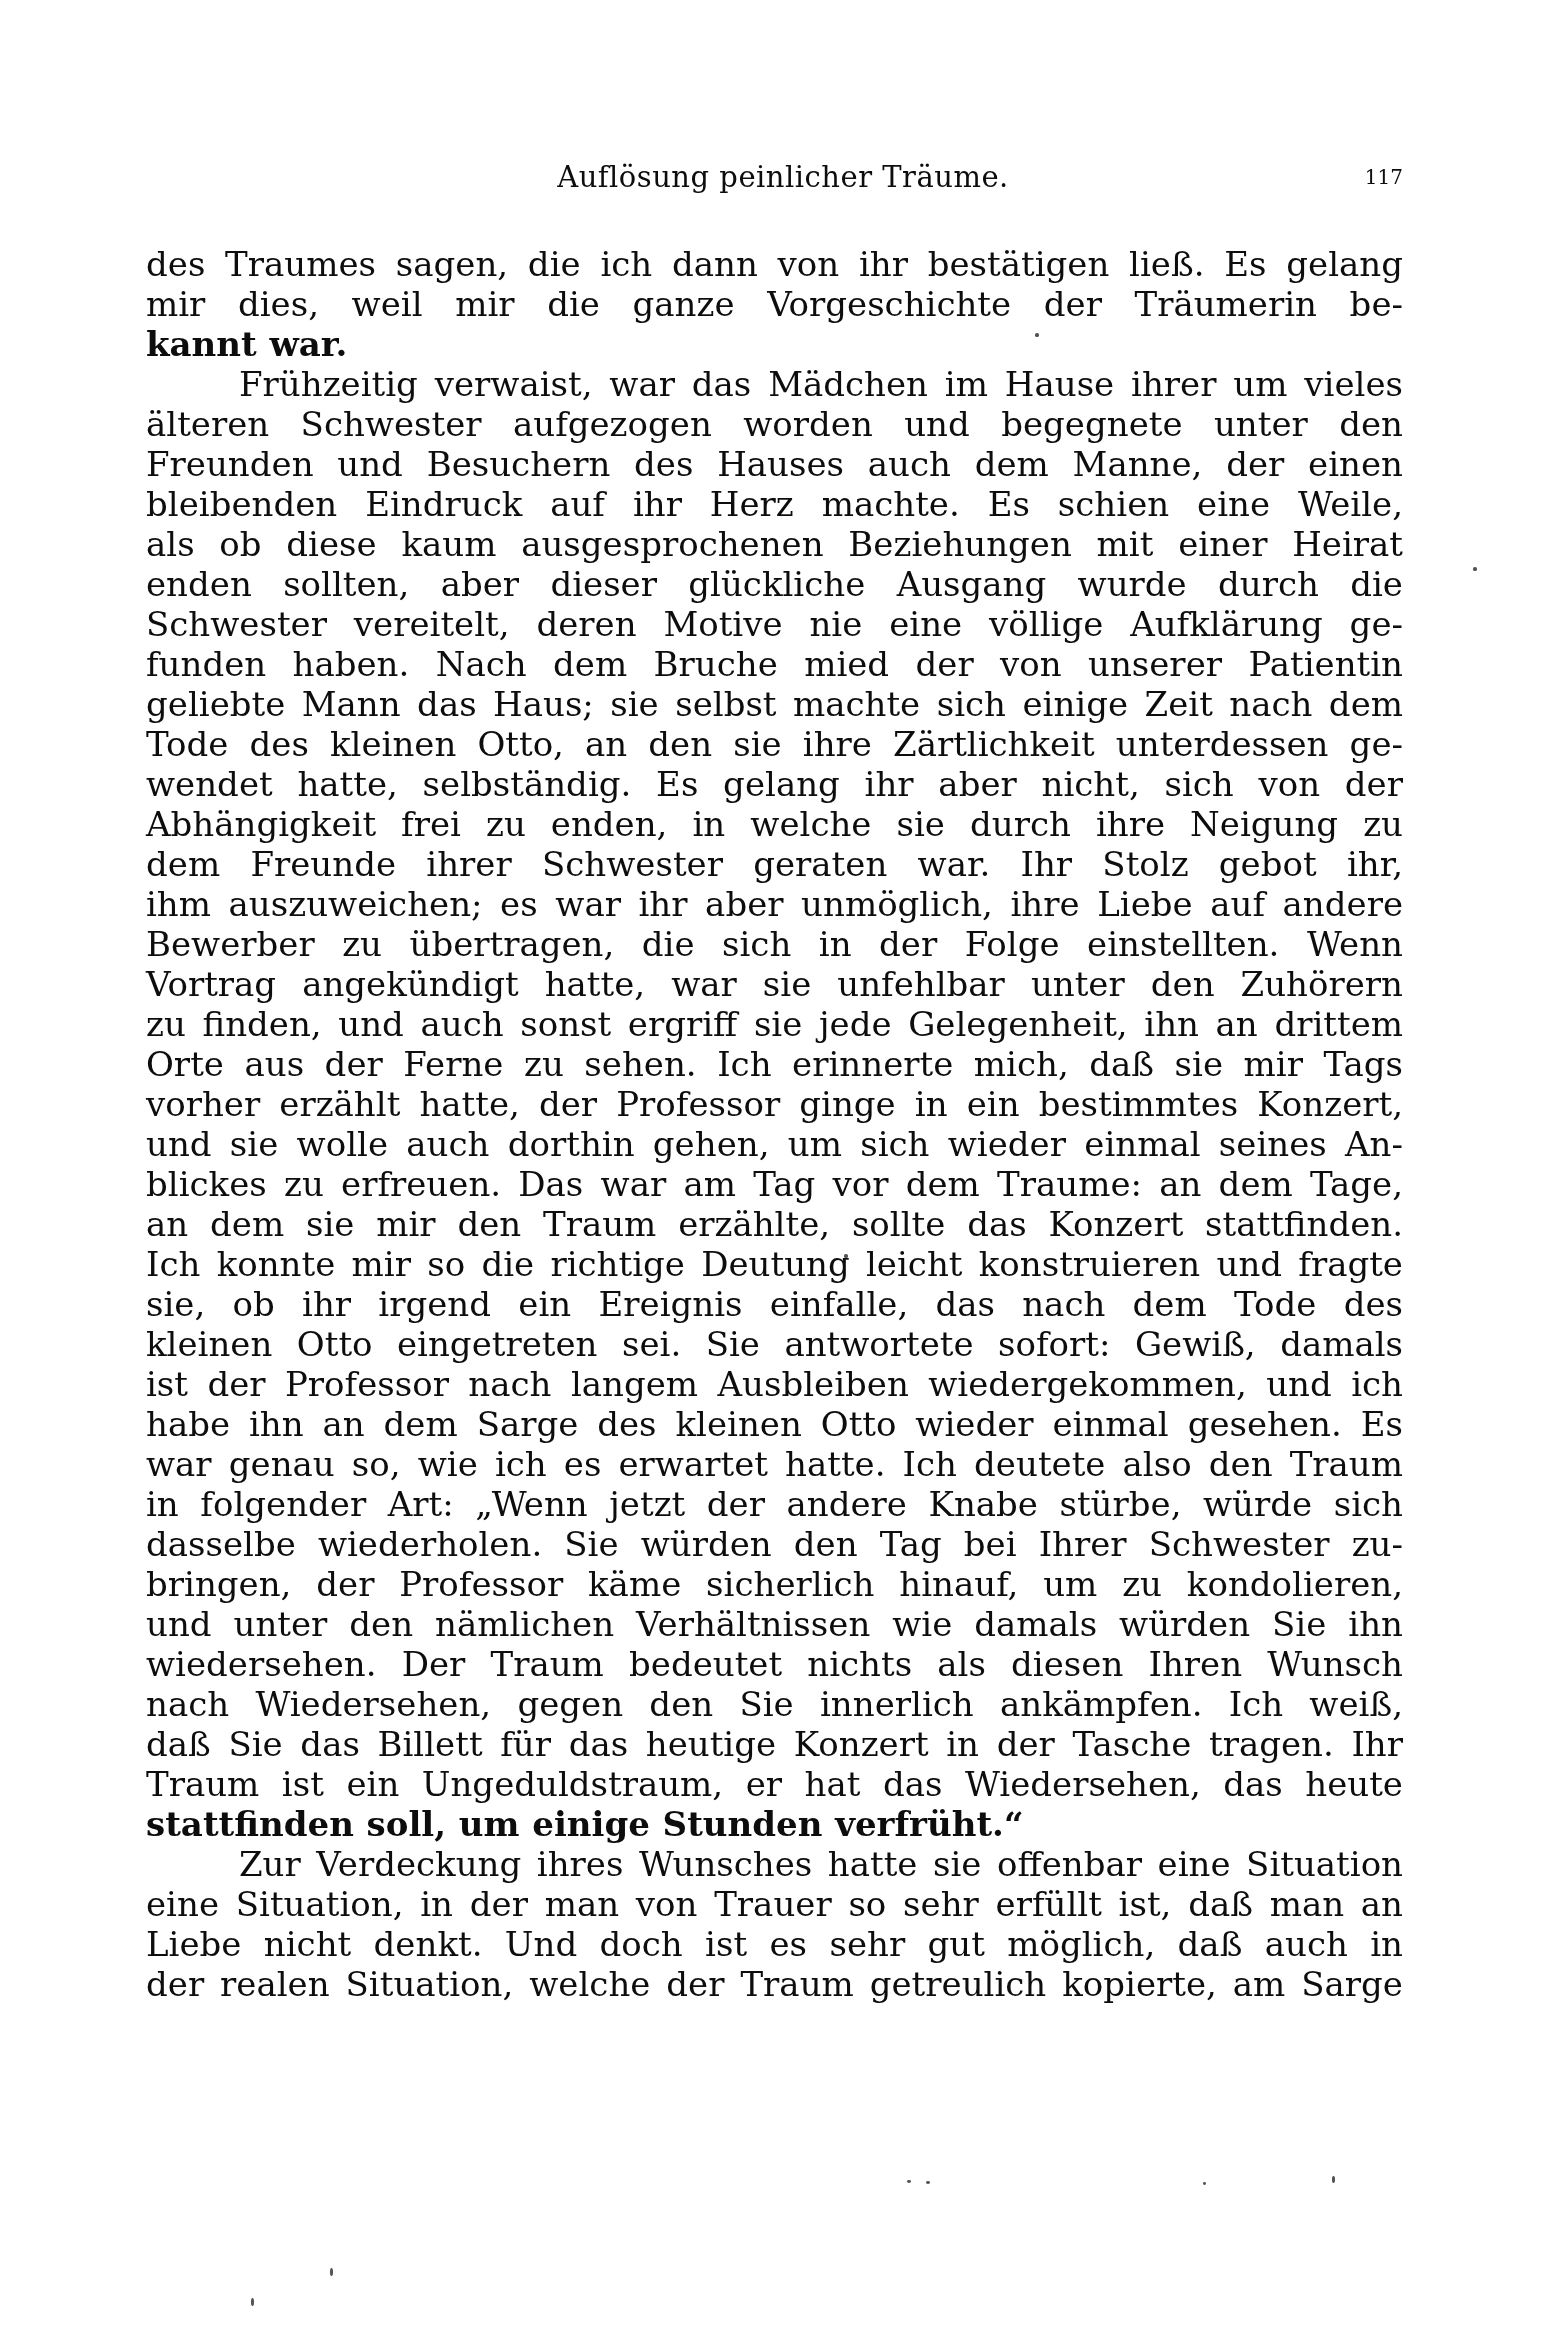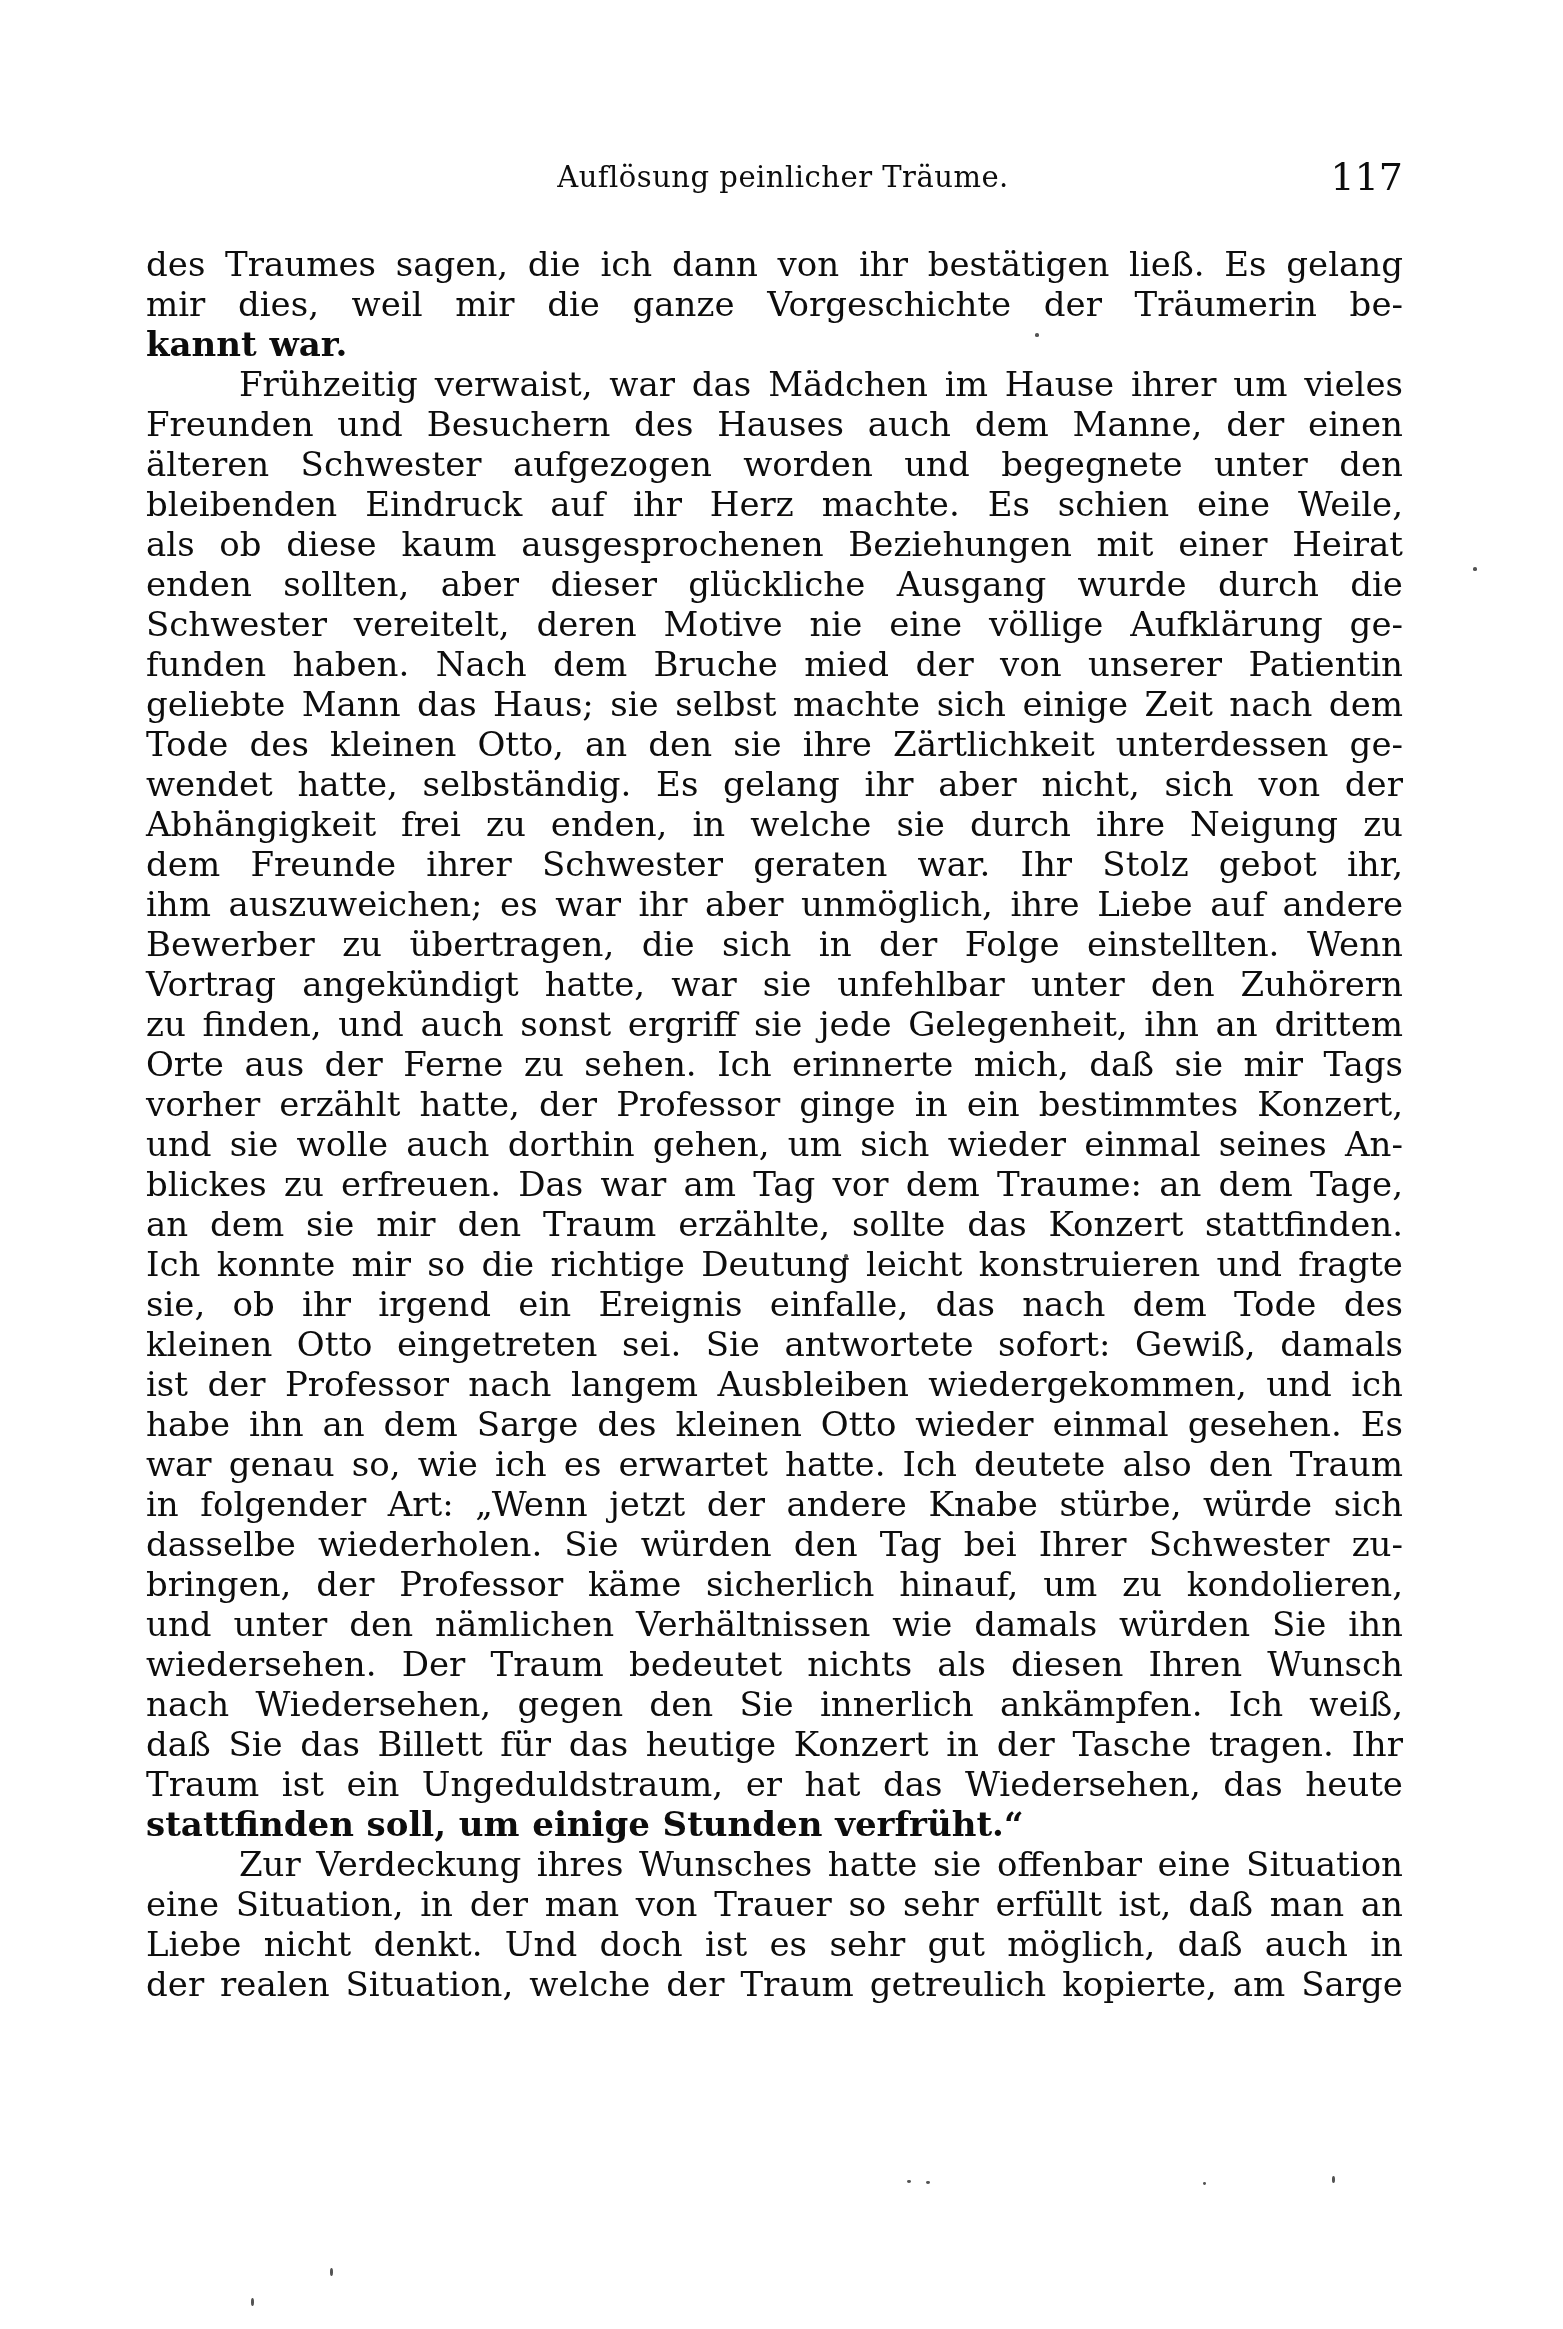--- a/index.html
+++ b/index.html
@@ -26,21 +26,21 @@
   }
   .header-title {
     display: block;
     text-align: center;
     transform: translateX(28px);
     letter-spacing: 0.5px;
   }
   .page-number {
     position: absolute;
     right: 0; top: 0;
-    font-size: 38px;
+    font-size: 20px;
     line-height: 39px;
   }
   .page-body {
     margin-top: 47px;
     font-size: 34px;
     line-height: 40px;
   }
   .paragraph { margin: 0; }
   .line {
     text-align: justify;
@@ -67,22 +67,22 @@
     <span class="page-number">117</span>
   </div>
   <div class="page-body">
       <div class="paragraph">
         <div class="line">des Traumes sagen, die ich dann von ihr bestätigen ließ. Es gelang</div>
         <div class="line">mir dies, weil mir die ganze Vorgeschichte der Träumerin be-</div>
         <div class="line no-justify">kannt war.</div>
       </div>
       <div class="paragraph">
         <div class="line indent">Frühzeitig verwaist, war das Mädchen im Hause ihrer um vieles</div>
+        <div class="line">älteren Schwester aufgezogen worden und begegnete unter den</div>
         <div class="line">Freunden und Besuchern des Hauses auch dem Manne, der einen</div>
-        <div class="line">älteren Schwester aufgezogen worden und begegnete unter den</div>
         <div class="line">bleibenden Eindruck auf ihr Herz machte. Es schien eine Weile,</div>
         <div class="line">als ob diese kaum ausgesprochenen Beziehungen mit einer Heirat</div>
         <div class="line">enden sollten, aber dieser glückliche Ausgang wurde durch die</div>
         <div class="line">Schwester vereitelt, deren Motive nie eine völlige Aufklärung ge-</div>
         <div class="line">funden haben. Nach dem Bruche mied der von unserer Patientin</div>
         <div class="line">geliebte Mann das Haus; sie selbst machte sich einige Zeit nach dem</div>
         <div class="line">Tode des kleinen Otto, an den sie ihre Zärtlichkeit unterdessen ge-</div>
         <div class="line">wendet hatte, selbständig. Es gelang ihr aber nicht, sich von der</div>
         <div class="line">Abhängigkeit frei zu enden, in welche sie durch ihre Neigung zu</div>
         <div class="line">dem Freunde ihrer Schwester geraten war. Ihr Stolz gebot ihr,</div>

